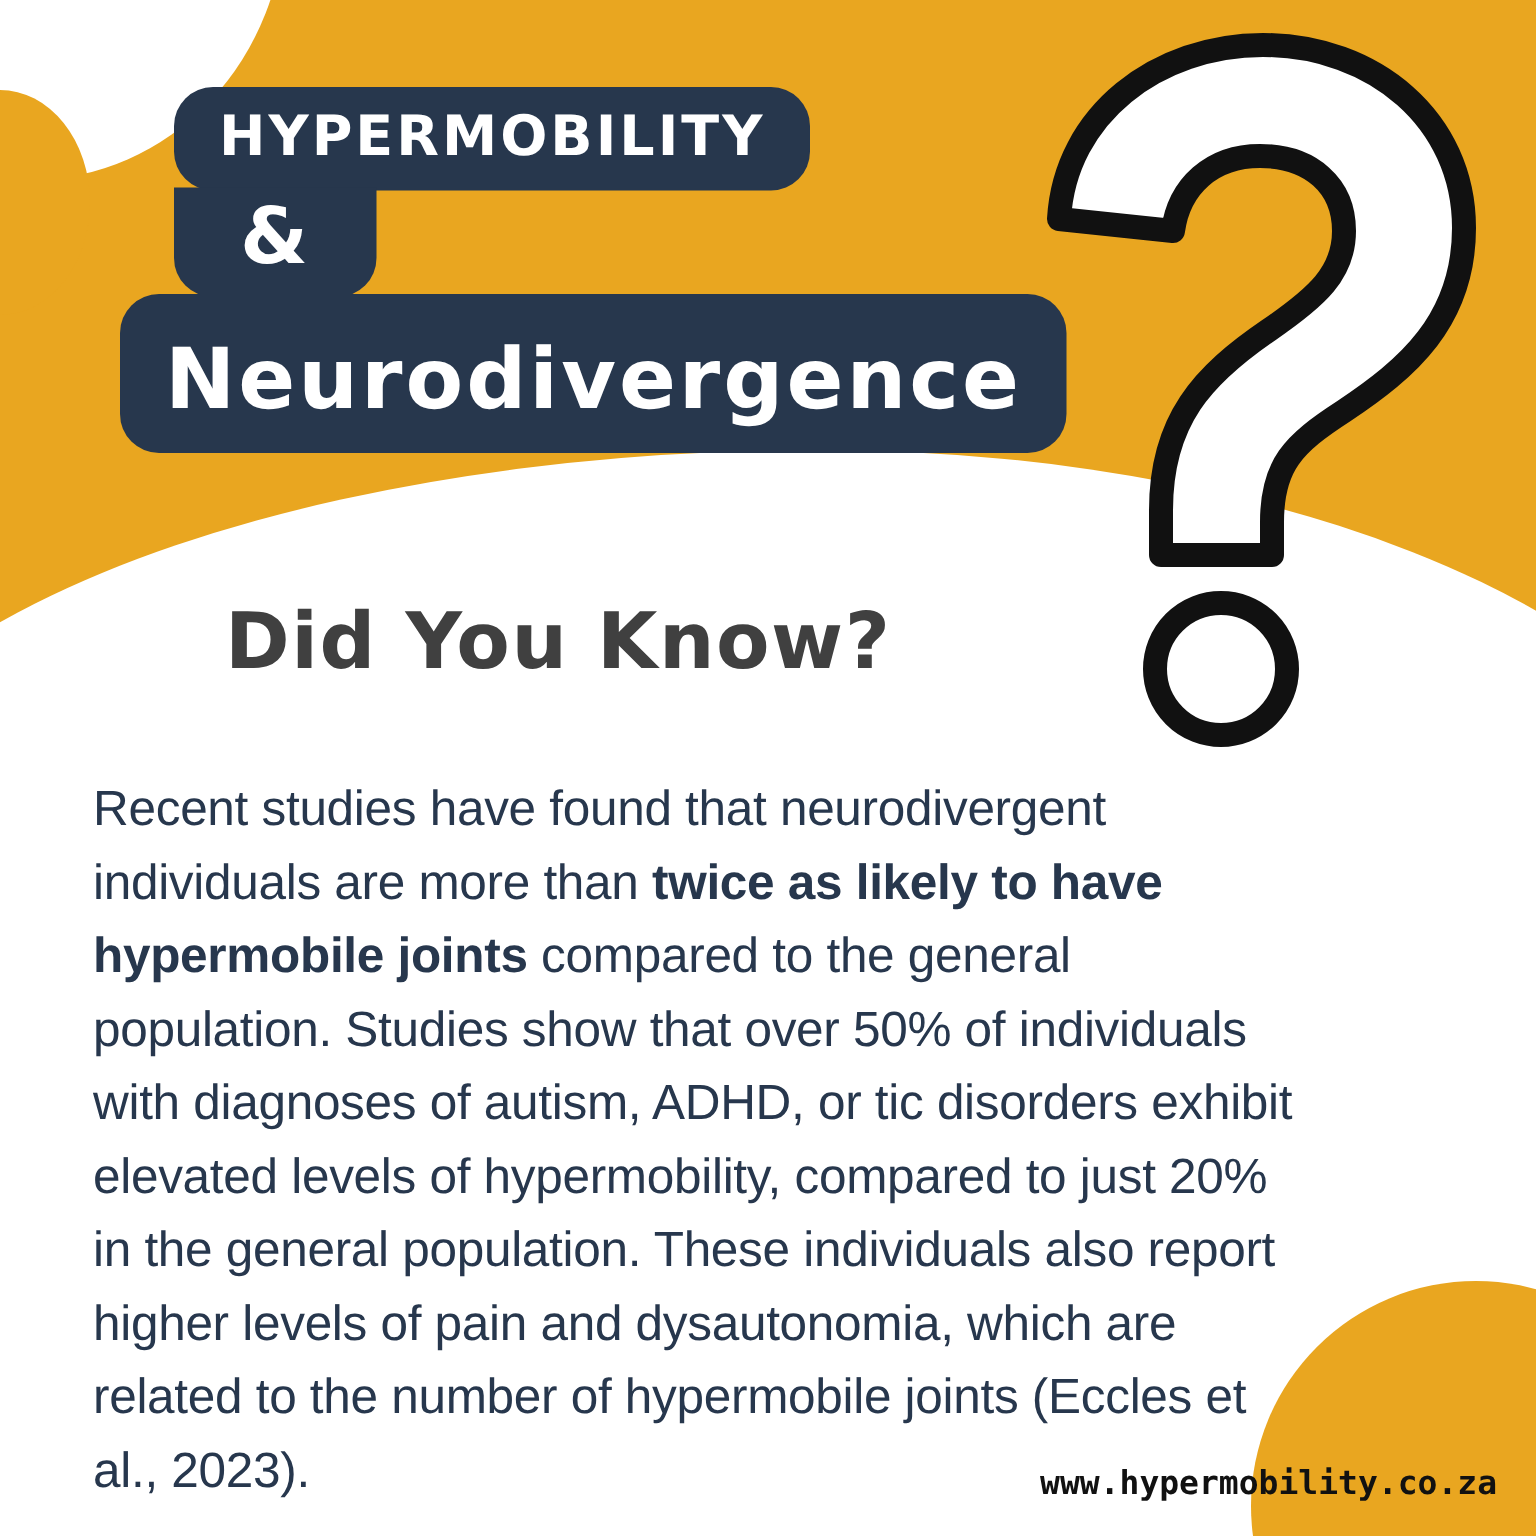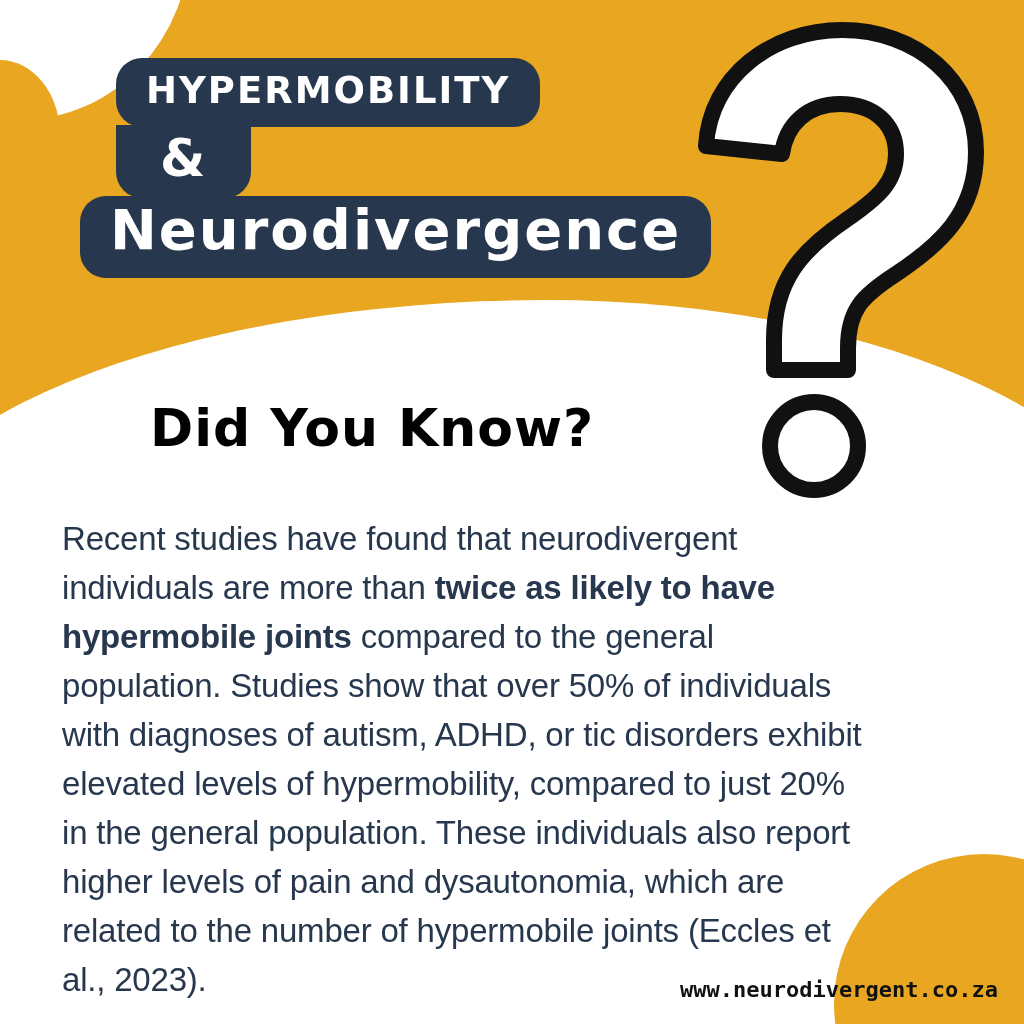--- a/index.html
+++ b/index.html
@@ -108,32 +108,32 @@
   .pill-2 {
     border-radius: 0 0 26px 26px;
     padding: 6px 44px 12px 44px;
     font-size: 52px;
     line-height: 1.05;
     border-top-left-radius: 0;
     border-top-right-radius: 0;
   }
   .pill-3 {
     border-radius: 26px;
-    padding: 6px 30px 20px 30px;
+    padding: 30px 30px 20px 30px;
     font-size: 56px;
     line-height: 1.0;
     margin-top: -2px;
   }
 
   .did-you-know {
     position: absolute;
     left: 150px;
     top: 398px;
     z-index: 6;
-    color: #000000;
+    color: #404040;
     font-family: "DejaVu Sans", sans-serif;
     font-weight: bold;
     font-size: 52px;
     letter-spacing: 1px;
   }
 
   
   .body-text {
     position: absolute;
     left: 62px;
@@ -184,15 +184,15 @@
     </div>
     <div class="pill pill-3">Neurodivergence</div>
   </div>
 
   <div class="did-you-know">Did You Know?</div>
 
   <div class="body-text">
     <span>Recent studies have found that neurodivergent individuals are more than </span><b>twice as likely to have hypermobile joints</b><span> compared to the general population. Studies show that over 50% of individuals with diagnoses of autism, ADHD, or tic disorders exhibit elevated levels of hypermobility, compared to just 20% in the general population. These individuals also report higher levels of pain and dysautonomia, which are related to the number of hypermobile joints (Eccles et al., 2023).</span>
   </div>
 
-  <div class="website">www.neurodivergent.co.za</div>
+  <div class="website">www.hypermobility.co.za</div>
 
 </div>
 
 </body></html>

